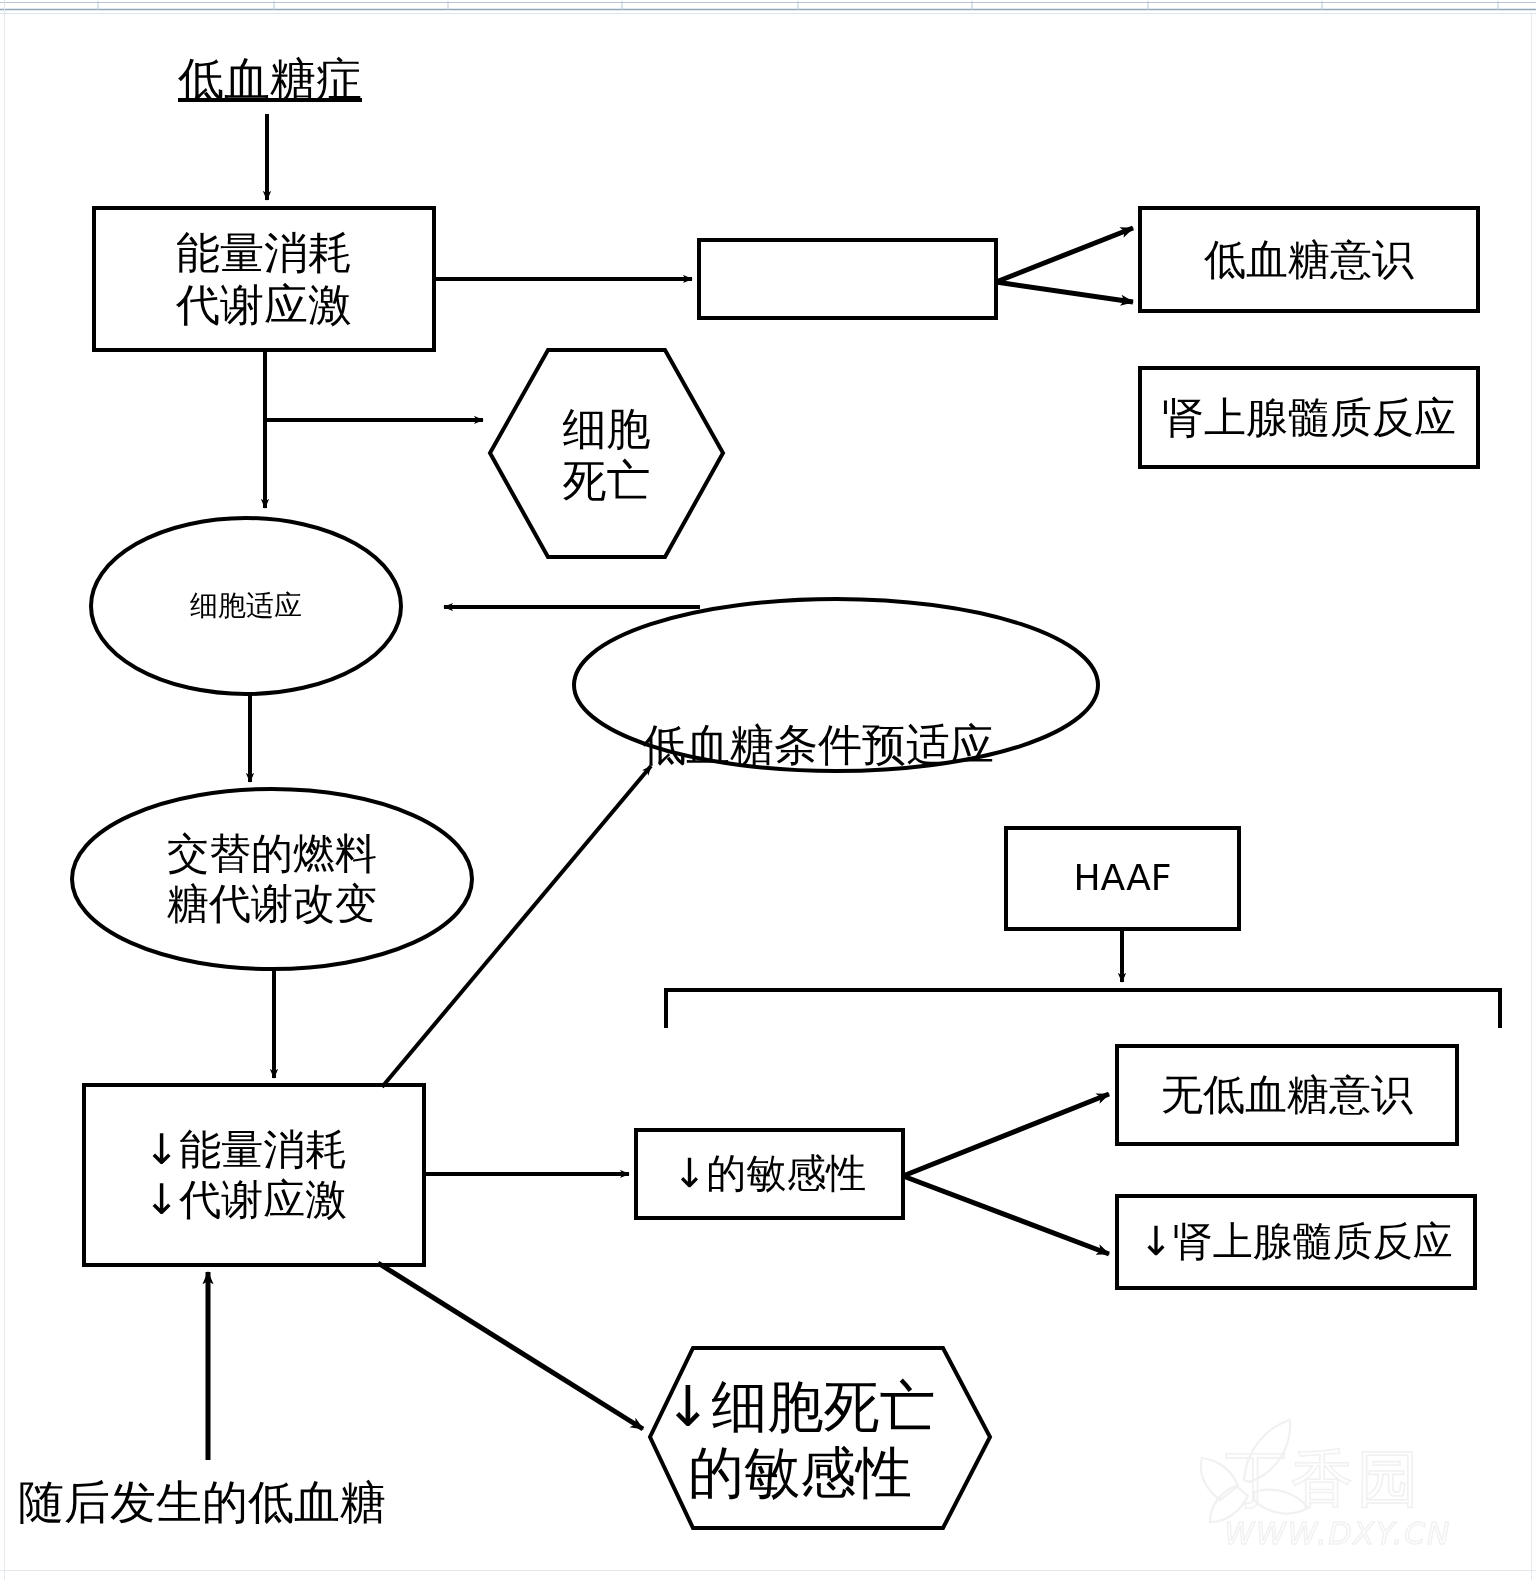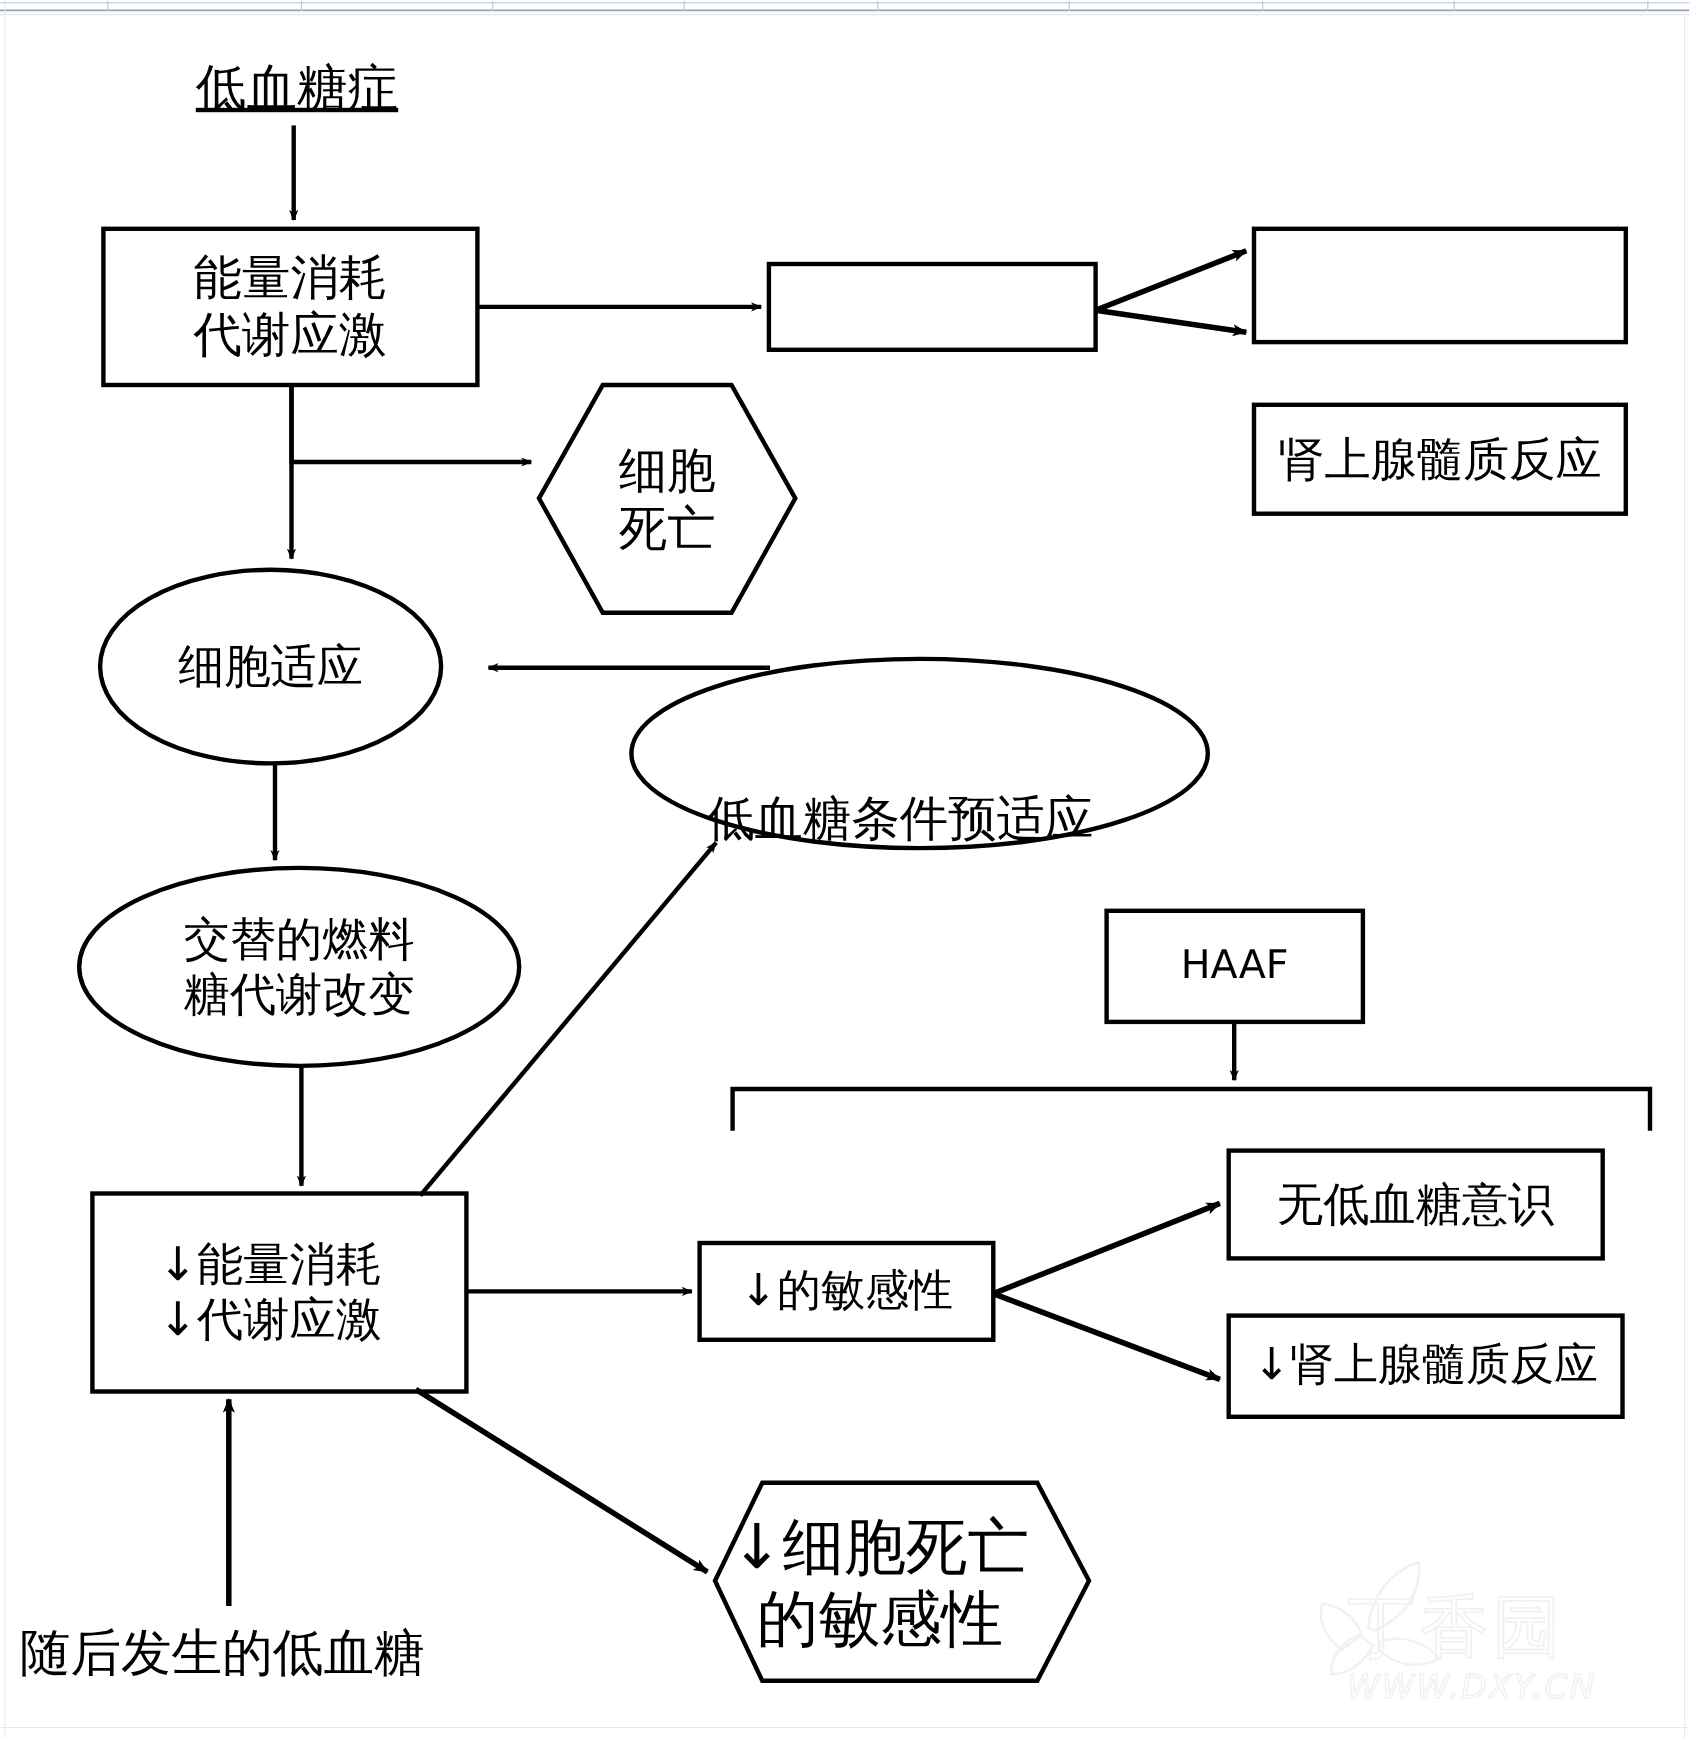--- a/index.html
+++ b/index.html
@@ -161,31 +161,34 @@
   <div class="node-label" style="left:150px; top:48px; width:240px; height:62px; font-size:46px;text-decoration:underline;">
     <span>低血糖症</span>
   </div>
 
   <div class="node-label" style="left:94px; top:208px; width:340px; height:142px; font-size:44px;">
     <span>能量消耗</span>
     <span>代谢应激</span>
   </div>
 
 
+  <div class="node-label" style="left:1140px; top:208px; width:338px; height:103px; font-size:42px;">
+    <span>低血糖意识</span>
+  </div>
 
   <div class="node-label" style="left:1140px; top:368px; width:338px; height:99px; font-size:42px;">
     <span>肾上腺髓质反应</span>
   </div>
 
   <div class="node-label" style="left:490px; top:353px; width:233px; height:204px; font-size:44px;">
     <span>细胞</span>
     <span>死亡</span>
   </div>
 
-  <div class="node-label" style="left:91px; top:518px; width:310px; height:176px; font-size:42px;">
+  <div class="node-label" style="left:91px; top:518px; width:310px; height:176px; font-size:28px;">
     <span>细胞适应</span>
   </div>
 
   <div class="node-label" style="left:556px; top:599px; width:524px; height:172px; font-size:44px;justify-content:flex-end;">
     <span>低血糖条件预适应</span>
   </div>
 
   <div class="node-label" style="left:72px; top:789px; width:400px; height:180px; font-size:42px;">
     <span>交替的燃料</span>
     <span>糖代谢改变</span>

